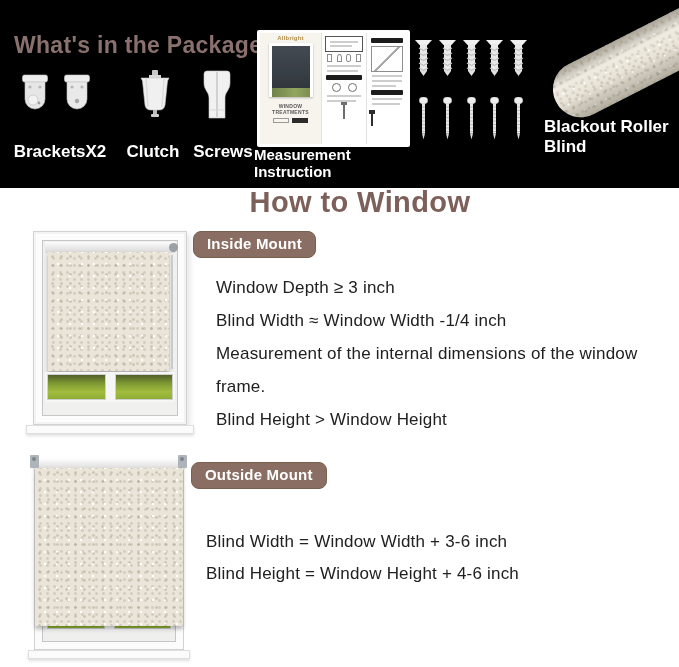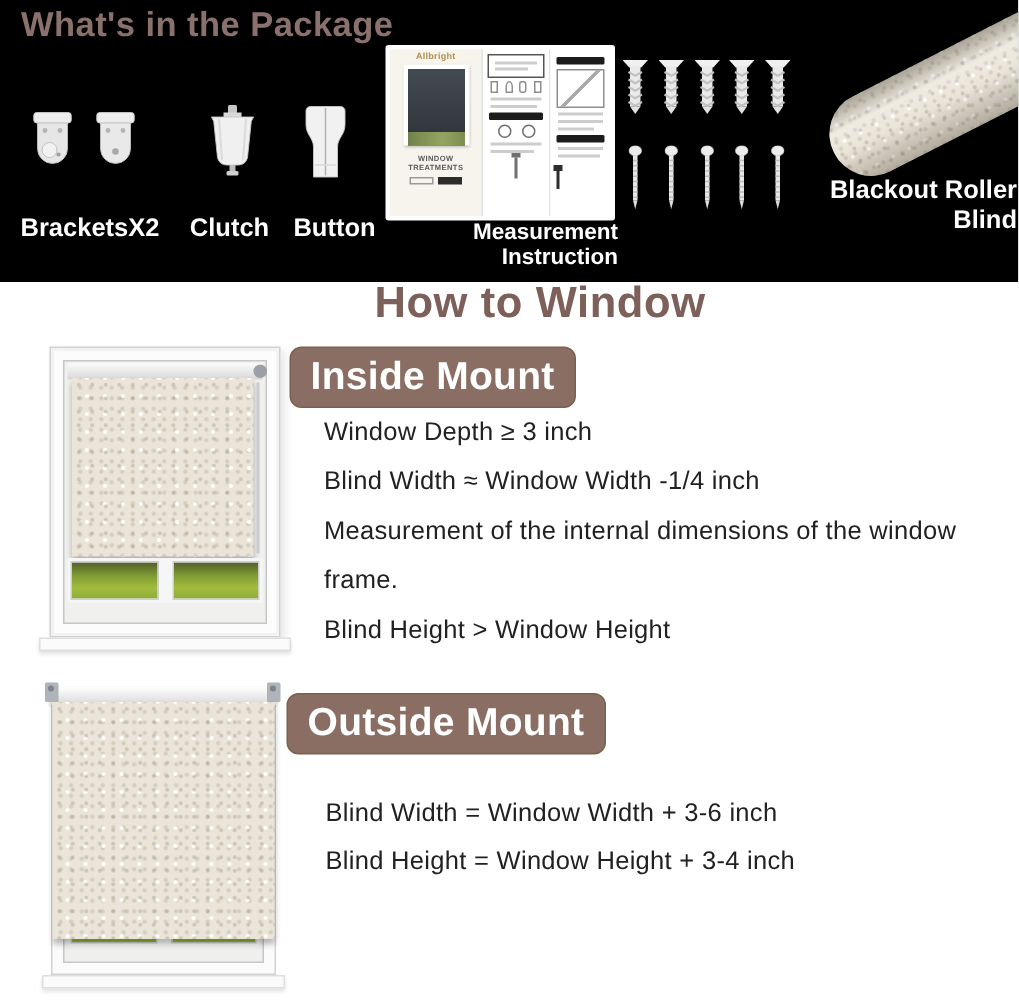--- a/index.html
+++ b/index.html
@@ -2,25 +2,25 @@
 <html style="--background-top: #000000; --page-bg: #ffffff; --package-title: #8a716d; --measure-title: #7c6059; --badge-bg: #8a6e63; --body-text: #212121; --fabric: #eae5d8;"><head>
 <meta charset="utf-8">
 <style>
   html,body{margin:0;padding:0;background:#fff;}
   .stage{position:relative;width:679px;height:667px;overflow:hidden;
     background:var(--page-bg,#ffffff);
     font-family:"Liberation Sans",sans-serif;}
 
   
   .top{position:absolute;left:0;top:0;width:679px;height:188px;background:var(--background-top,#000);}
-  .pkg-title{position:absolute;left:14px;top:3px;font-size:23px;font-weight:600;
+  .pkg-title{position:absolute;left:14px;top:32px;font-size:23px;font-weight:600;
     color:var(--package-title,#8a716d);letter-spacing:.3px;}
   .part{position:absolute;}
   .plabel{position:absolute;top:142px;color:#fff;font-size:17px;font-weight:600;text-align:center;}
-  .wlabel{position:absolute;color:#fff;font-size:15px;font-weight:600;text-align:right;line-height:17px;}
+  .wlabel{position:absolute;color:#fff;font-size:15px;font-weight:600;text-align:left;line-height:17px;}
 
   
   .booklet{position:absolute;left:257px;top:30px;width:153px;height:117px;background:#fff;
     border-radius:2px;display:flex;box-sizing:border-box;padding:3px;}
   .bp{box-sizing:border-box;position:relative;}
   .bp1{width:62px;background:#f7f4ee;border-right:1px solid #e2e2e2;}
   .bp2{width:45px;background:#fff;border-right:1px solid #e2e2e2;padding-top:2px;}
   .bp3{width:40px;background:#fff;padding-top:2px;}
   .bk-brand{font-size:6px;text-align:center;color:#b08f4e;font-weight:700;padding-top:2px;letter-spacing:.2px;}
   .bk-blind{width:44px;height:54px;margin:2px auto 0;background:#fff;padding:3px 3px 0 3px;box-sizing:border-box;box-shadow:0 1px 2px rgba(0,0,0,.25);}
@@ -61,21 +61,21 @@
   .tube-shade{position:absolute;inset:0;border-radius:28px;
     background:linear-gradient(180deg,rgba(90,84,70,.45),rgba(255,255,255,.25) 30%,rgba(255,255,255,0) 55%,rgba(90,84,70,.40));}
 
   
   .anchor-row{position:absolute;left:415px;top:40px;width:112px;display:flex;justify-content:space-between;}
   .screw-row{position:absolute;left:419px;top:97px;width:104px;display:flex;justify-content:space-between;}
 
   
   .measure-title{position:absolute;left:160px;top:186px;width:400px;text-align:center;
     font-size:29px;font-weight:600;color:var(--measure-title,#7c6059);letter-spacing:.4px;}
-  .badge{position:absolute;background:var(--badge-bg,#8a6e63);color:#fff;font-size:26px;font-weight:600;
+  .badge{position:absolute;background:var(--badge-bg,#8a6e63);color:#fff;font-size:15px;font-weight:600;
     padding:3px 13px 5px;border-radius:8px;border:1px solid #79604f;letter-spacing:.2px;}
   .lines{position:absolute;color:var(--body-text,#212121);font-size:17px;font-weight:500;
     line-height:33px;letter-spacing:.2px;}
   .lines div{margin:0;}
 
   
   .window1{position:absolute;left:33px;top:231px;width:154px;height:194px;background:#fcfcfc;
     border:1px solid #d2d2d2;box-shadow:inset 0 0 0 2px #f3f3f3,3px 3px 6px rgba(0,0,0,.10);box-sizing:border-box;}
   .win-open{position:absolute;left:8px;right:8px;top:8px;bottom:8px;border:1px solid #c6c6c6;background:#f0f0ef;}
   .roll{position:absolute;left:2px;right:2px;top:1px;height:11px;background:linear-gradient(#fbfbfb,#d8d8d8);}
@@ -148,21 +148,21 @@
     <div class="part" style="left:202px;top:70px;">
       <svg width="30" height="50" viewBox="0 0 30 50">
         <path d="M5 1 h20 a3 3 0 0 1 3 3 v9 c0 7 -5 9 -5 15 v20 h-16 v-20 c0 -6 -5 -8 -5 -15 v-9 a3 3 0 0 1 3 -3 z" fill="#f1f1f1" stroke="#c8c8c8" stroke-width="0.6"></path>
         <line x1="15" y1="2" x2="15" y2="47" stroke="#b0b0b0" stroke-width="1"></line>
         <line x1="8" y1="40" x2="22" y2="40" stroke="#d8d8d8" stroke-width="1"></line>
       </svg>
     </div>
 
     <div class="plabel" style="left:12px;width:96px;">BracketsX2</div>
     <div class="plabel" style="left:126px;width:54px;">Clutch</div>
-    <div class="plabel" style="left:193px;width:60px;">Button</div>
+    <div class="plabel" style="left:193px;width:60px;">Screws</div>
 
     <div class="booklet">
       <div class="bp bp1">
         <div class="bk-brand">Allbright</div>
         <div class="bk-blind">
           <div class="bk-blind-in">
               <div class="bk-green"></div>
             </div>
         </div>
         <div class="bk-cap">WINDOW TREATMENTS</div>
@@ -312,18 +312,18 @@
       </div>
     </div>
     <div class="w2-bar"></div>
     <div class="w2-bracket" style="left:2px;"></div>
     <div class="w2-bracket" style="left:150px;"></div>
     <div class="fabric2 linen"></div>
     <div class="sill2"></div>
   </div>
 
   <div class="badge" style="left:191px;top:462px;">Outside Mount</div>
-  <div class="lines" style="left:217px;top:526px;width:455px;line-height:32px;">
+  <div class="lines" style="left:206px;top:526px;width:455px;line-height:32px;">
     <div>Blind Width = Window Width + 3-6 inch</div>
-    <div>Blind Height = Window Height + 3-4 inch</div>
+    <div>Blind Height = Window Height + 4-6 inch</div>
   </div>
 
 </div>
 
 </body></html>

